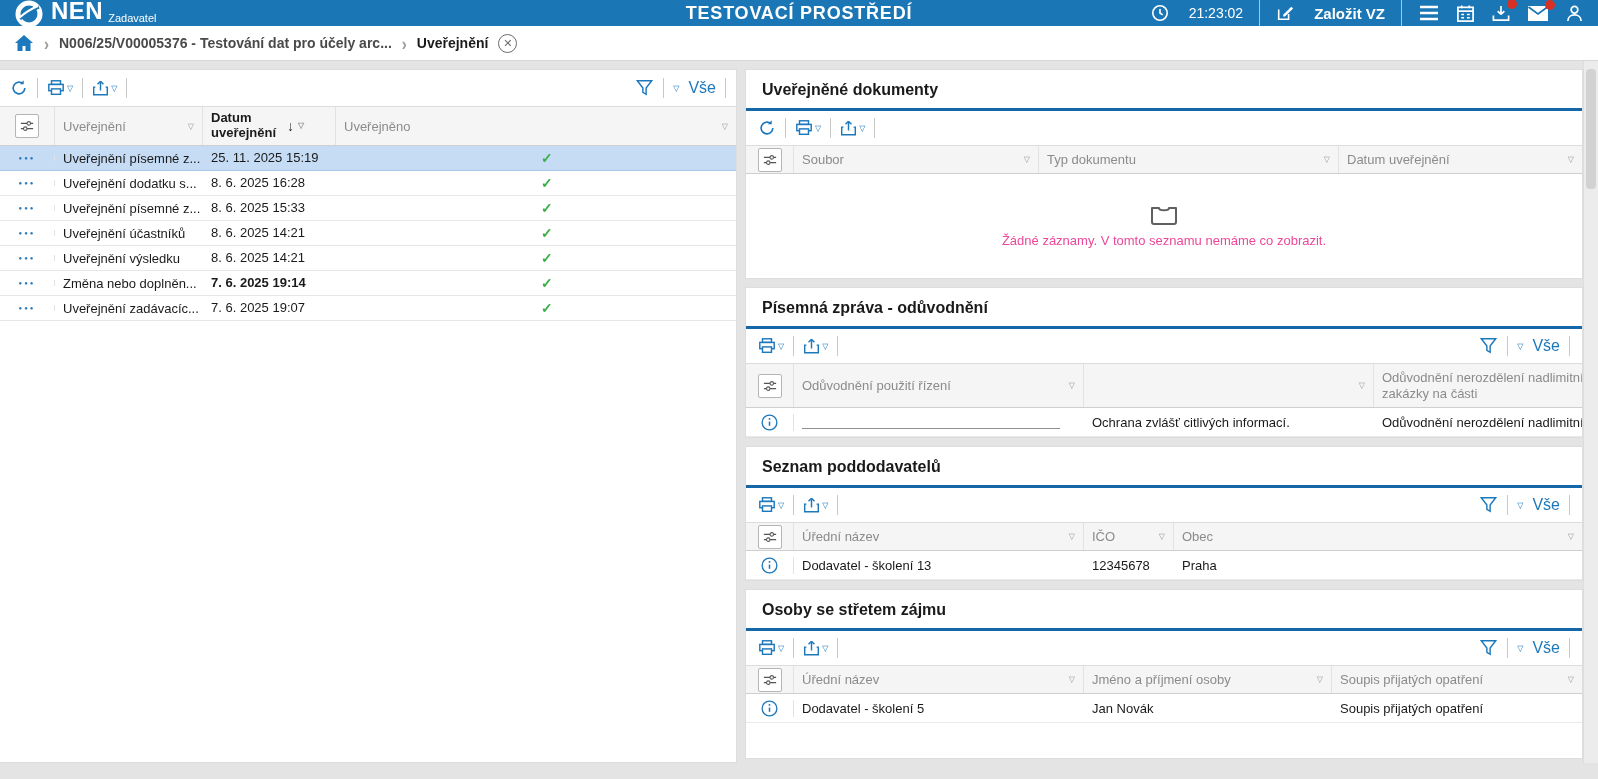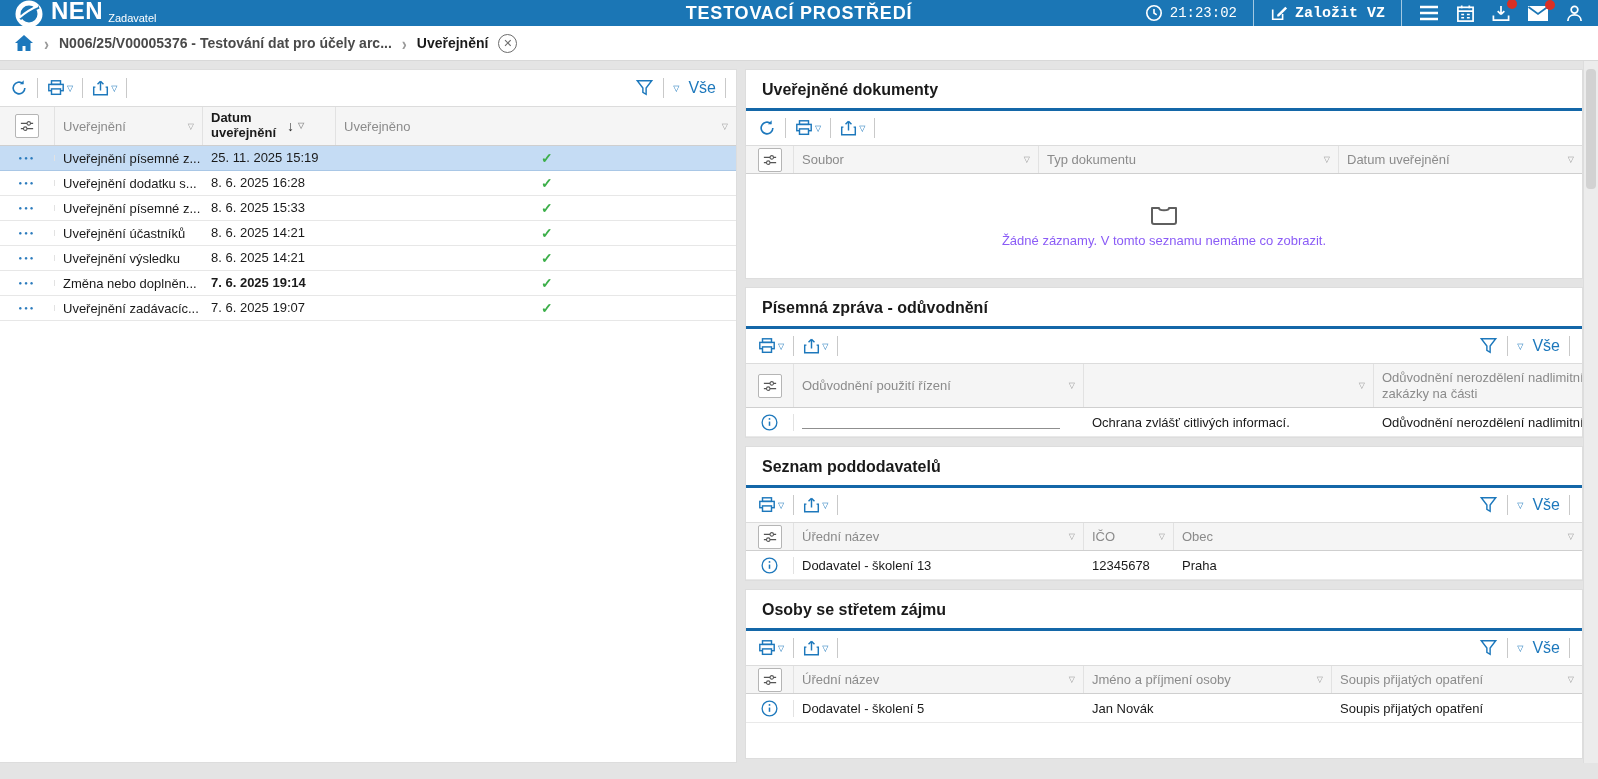--- a/index.html
+++ b/index.html
@@ -10,21 +10,21 @@
   .topbar { position:relative; height:26px; background:#1b76b5; color:#fff;
             display:flex; align-items:center; padding:0 14px; }
   .logo-wrap { display:flex; align-items:flex-start; gap:7px; }
   .logo-ring { width:30px; height:30px; margin-top:2px; }
   .logo-text { font-size:24px; font-weight:bold; letter-spacing:.5px; line-height:24px; margin-top:2px;}
   .logo-sub { font-size:11px; margin-top:15px; margin-left:-2px; }
   .env-title { position:absolute; left:0; right:0; text-align:center; font-size:18px;
                font-weight:bold; letter-spacing:.8px; pointer-events:none; }
   .topbar-right { margin-left:auto; display:flex; align-items:center; gap:16px; z-index:2; }
   .tb-divider { width:1px; height:26px; background:rgba(255,255,255,.6); }
-  .tb-item { display:flex; align-items:center; gap:7px; font-size:14px; cursor:pointer;font-family:Liberation Mono, monospace; }
+  .tb-item { display:flex; align-items:center; gap:20px; font-size:14px; cursor:pointer; }
   .tb-item.bold { font-weight:bold; font-size:15px; }
   .tb-icon { position:relative; display:flex; align-items:center; }
   .badge { position:absolute; top:-5px; right:-6px; width:10px; height:10px;
            border-radius:50%; background:#d93025; }
 
   
   .breadcrumb { height:35px; background:#fff; border-bottom:1px solid #d8d8d8;
                 display:flex; align-items:center; padding:0 14px; gap:10px; font-size:14px; }
   .crumb-sep { color:#9a9a9a; font-size:15px; font-weight:bold; transform:scaleY(1.2); }
   .crumb { color:#4a4a4a; font-weight:bold; }
@@ -86,21 +86,21 @@
                 border-right:1px solid #e2e2e2; flex-shrink:0; }
   .g-row { display:flex; align-items:center; height:29px; font-size:13px; color:#1a1a1a;
            border-bottom:1px solid #e9e9e9; }
   .g-row .cell { flex-shrink:0; }
   .info-ic { color:#1d78bc; }
   .w290 { width:290px; } .w300 { width:300px; } .w90 { width:90px; } .w248 { width:248px; }
   .flex1 { flex:1; min-width:0; }
   .blank-line { border-bottom:1px solid #8f8f8f; height:14px; width:94%; }
 
   .empty-state { height:104px; display:flex; flex-direction:column; align-items:center;
-                 justify-content:center; gap:8px; color:#8b5cf6; font-size:13px; }
+                 justify-content:center; gap:8px; color:#ec4899; font-size:13px; }
 
   .hdr3 { line-height:1.2; padding:5px 8px; }
   svg { display:block; }
 </style>
 </head>
 <body>
 
 <div class="topbar">
   <div class="logo-wrap">
     <svg class="logo-ring" viewBox="0 0 30 30">

